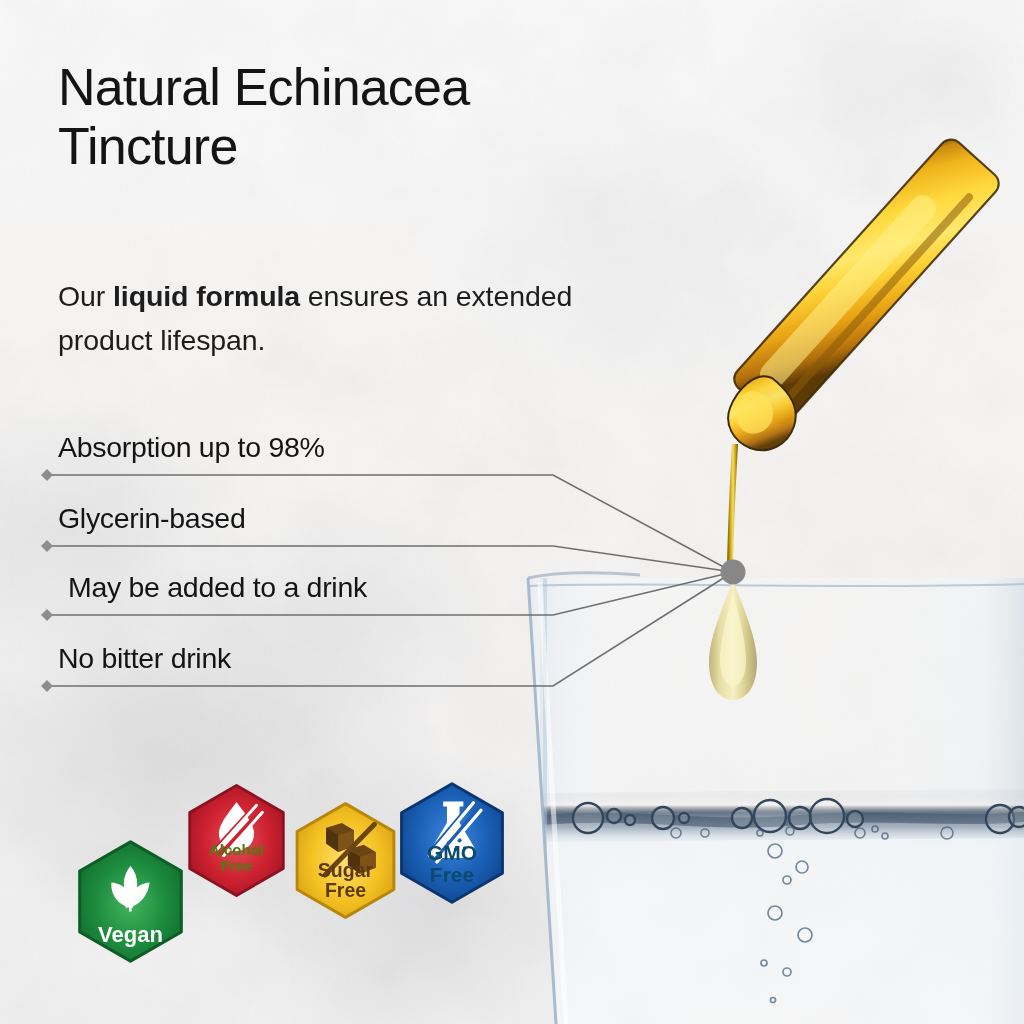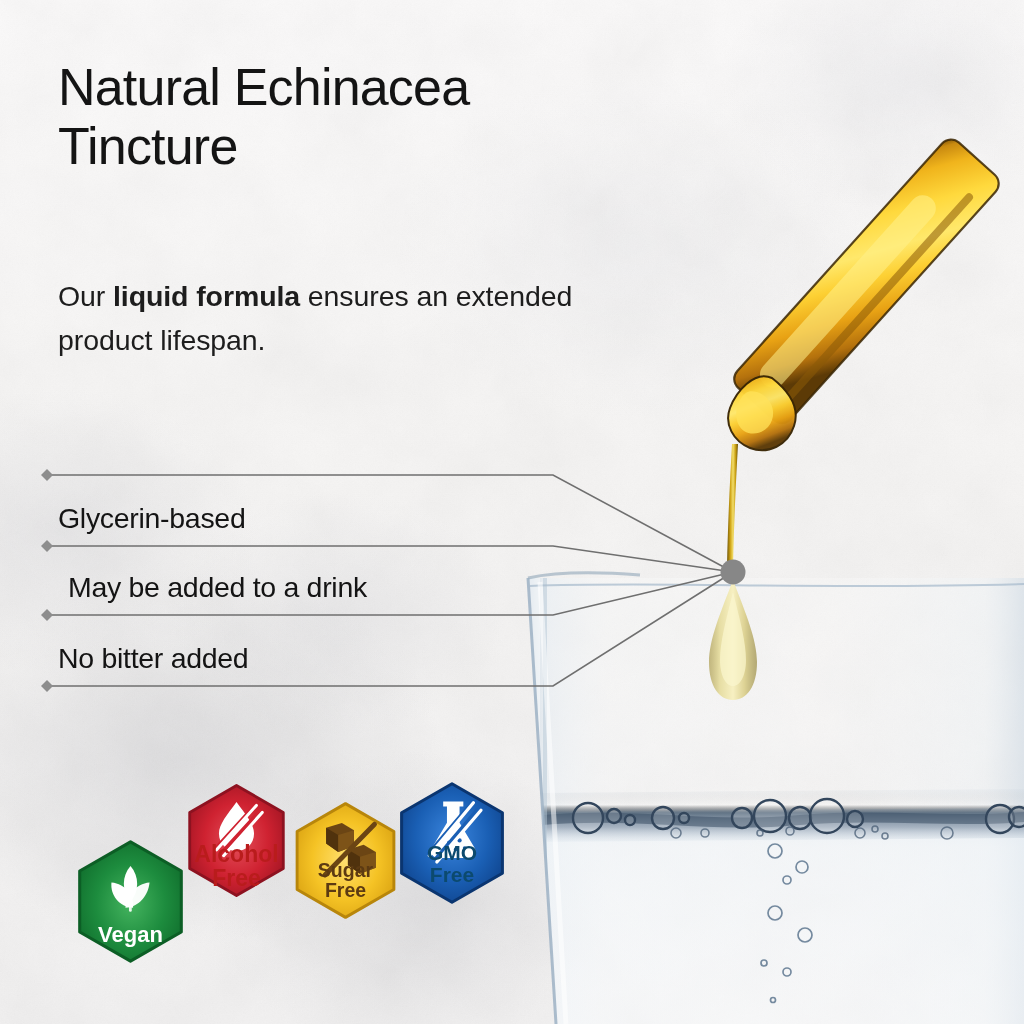--- a/index.html
+++ b/index.html
@@ -277,23 +277,24 @@
   </svg>
 
   <div class="title">
     <div>Natural Echinacea</div>
     <div>Tincture</div>
   </div>
 
   <div class="subtitle"><span>Our </span><b>liquid formula</b><span> ensures an extended product lifespan.</span></div>
 
   <div class="features">
+    <div class="feature-label" style="left:58px; top:431px;">Absorption up to 98%</div>
     <div class="feature-label" style="left:58px; top:502px;">Glycerin-based</div>
     <div class="feature-label" style="left:58px; top:571px;margin-left:10px;">May be added to a drink</div>
-    <div class="feature-label" style="left:58px; top:642px;">No bitter added</div>
+    <div class="feature-label" style="left:58px; top:642px;">No bitter drink</div>
   </div>
 
   <div class="badges">
 
     <div class="badge" style="left:67px; top:838px; width:127px; height:127px;">
       <svg viewBox="0 0 100 100" width="127" height="127">
         <defs>
           <radialGradient id="gVegan" cx="0.5" cy="0.52" r="0.62">
             <stop offset="0%" stop-color="#45b45f"></stop>
             <stop offset="55%" stop-color="#1d8c3e"></stop>
@@ -326,21 +327,21 @@
           <g stroke="#cf2231" stroke-width="3.4" stroke-linecap="round">
             <line x1="33" y1="56" x2="66" y2="20"></line>
             <line x1="37" y1="61" x2="70" y2="25"></line>
           </g>
           <g stroke="#ffffff" stroke-width="2.6" stroke-linecap="round">
             <line x1="33" y1="58" x2="67" y2="20"></line>
             <line x1="39" y1="63" x2="72" y2="26"></line>
           </g>
         </g>
       </svg>
-      <div class="badge-text" style="top:60px; font-size:23px; color:#b91c1c;">
+      <div class="badge-text" style="top:60px; font-size:15px; color:#4d7c0f;">
         <div>Alcohol</div>
         <div>Free</div>
       </div>
     </div>
 
     <div class="badge" style="left:285px; top:800px; width:121px; height:121px;">
       <svg viewBox="0 0 100 100" width="121" height="121">
         <defs>
           <radialGradient id="gSug" cx="0.5" cy="0.5" r="0.62">
             <stop offset="0%" stop-color="#ffe070"></stop>

